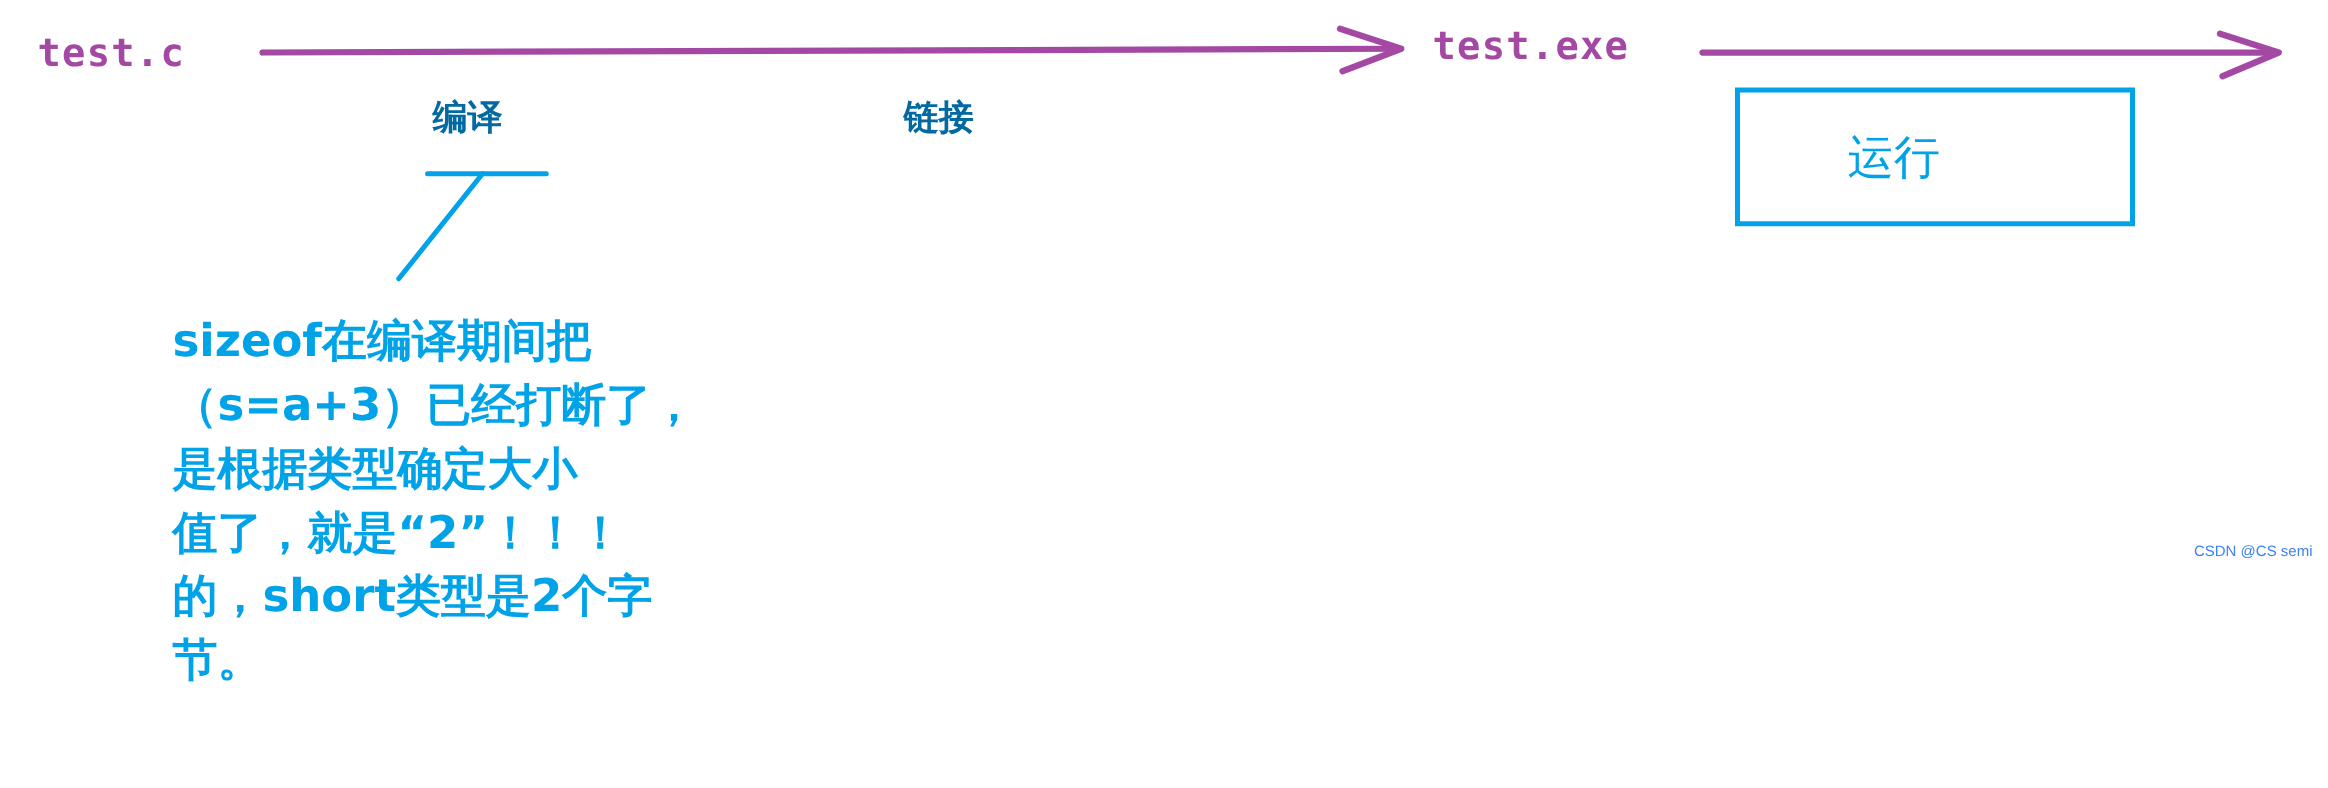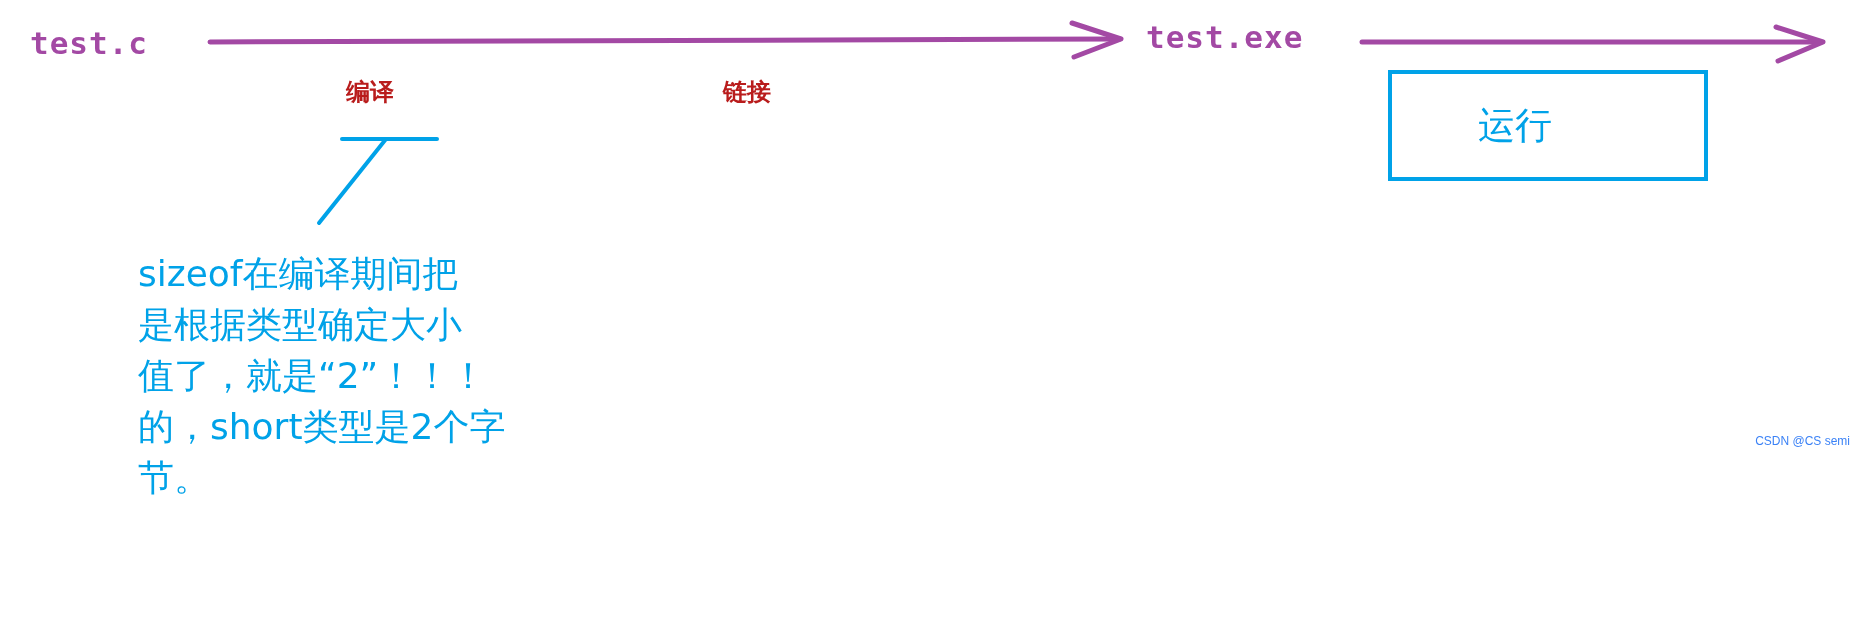--- a/index.html
+++ b/index.html
@@ -38,22 +38,22 @@
       font-weight: bold;
       line-height: 1;
       letter-spacing: 1px;
       white-space: nowrap;
     }
     #file-source { left: 30px; top: 28px; }
     #file-exe { left: 1146px; top: 22px; }
 
     .stage-label {
       position: absolute;
-      color: #b91c1c;
-      font-size: 24px;
+      color: #0369a1;
+      font-size: 28px;
       font-weight: bold;
       line-height: 1;
       white-space: nowrap;
     }
     #label-compile { left: 346px; top: 80px; }
     #label-link { left: 723px; top: 80px; }
 
     .run-box {
       position: absolute;
       left: 1388px;
@@ -74,21 +74,21 @@
       white-space: nowrap;
     }
 
     .note {
       position: absolute;
       left: 138px;
       top: 248px;
       width: 430px;
       color: #00A2E8;
       font-size: 36px;
-      font-weight: normal;
+      font-weight: bold;
       line-height: 51px;
     }
     .note-line {
       display: block;
       white-space: nowrap;
     }
 
     .watermark {
       position: absolute;
       right: 12px;
@@ -129,20 +129,21 @@
   <div id="label-compile" class="stage-label cjk">编译</div>
 
   <div id="label-link" class="stage-label cjk">链接</div>
 
   <div class="run-box">
     <div class="run-label cjk">运行</div>
   </div>
 
   <div class="note cjk">
     <span class="note-line">sizeof在编译期间把</span>
+    <span class="note-line">（s=a+3）已经打断了，</span>
     <span class="note-line">是根据类型确定大小</span>
     <span class="note-line">值了，就是“2”！！！</span>
     <span class="note-line">的，short类型是2个字</span>
     <span class="note-line">节。</span>
   </div>
 
   <div class="watermark">CSDN @CS semi</div>
 </div>
 
 </body></html>

